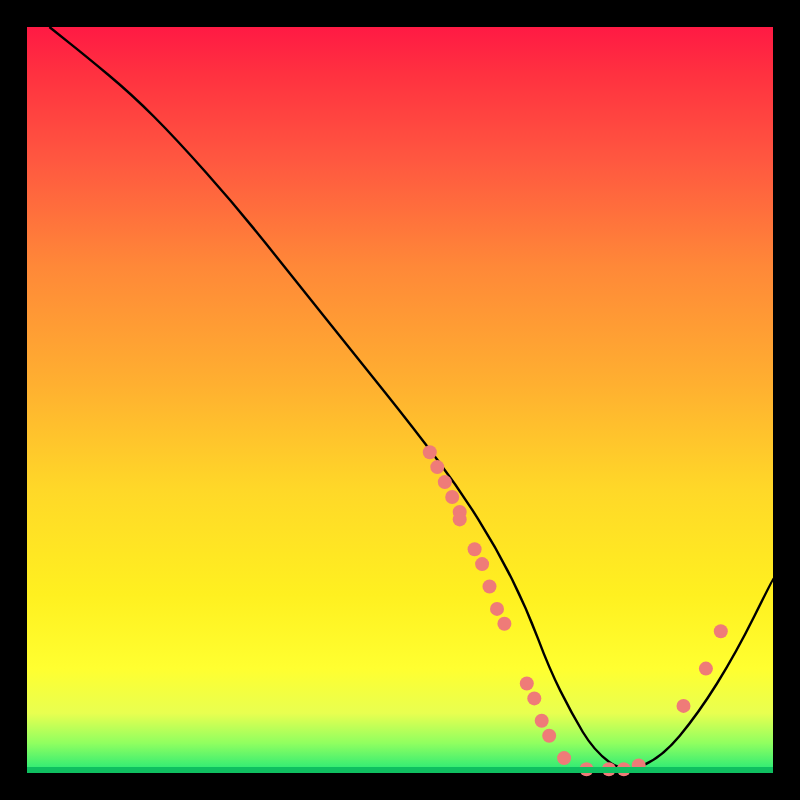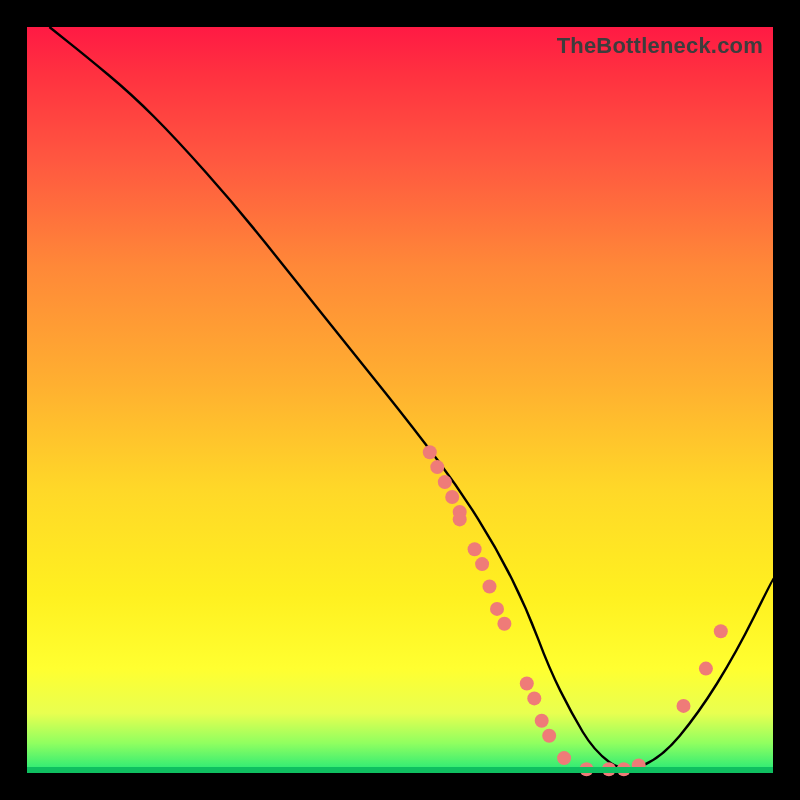--- a/index.html
+++ b/index.html
@@ -55,21 +55,20 @@
     right: 0;
     bottom: 0;
     height: 6px;
     background: #0fbf60;
   }
 </style>
 </head>
 <body>
 
 <div class="frame">
-  <div class="watermark">TheBottleneck.com</div>
 
   <svg class="curve" viewBox="0 0 746 746">
     <path id="curve-path" fill="none" stroke="#000000" stroke-width="2.4" d="M 22.4 0.0 Q 22.4 0.0 41.0 14.9 Q 59.7 29.8 82.1 48.5 Q 104.4 67.1 126.8 89.5 Q 149.2 111.9 179.0 145.5 Q 208.9 179.0 238.7 216.3 Q 268.6 253.6 298.4 290.9 Q 328.2 328.2 358.1 365.5 Q 387.9 402.8 410.3 432.7 Q 432.7 462.5 451.3 492.4 Q 470.0 522.2 484.9 552.0 Q 499.8 581.9 511.0 611.7 Q 522.2 641.6 533.4 663.9 Q 544.6 686.3 555.8 705.0 Q 567.0 723.6 581.9 734.8 Q 596.8 746.0 615.5 738.5 Q 634.1 731.1 652.8 708.7 Q 671.4 686.3 690.0 656.5 Q 708.7 626.6 727.3 589.3 T 746.0 552.0"></path>
     <g id="marker-group">
         <circle cx="402.8" cy="425.2" r="7" fill="#ef7b78"></circle>
         <circle cx="410.3" cy="440.1" r="7" fill="#ef7b78"></circle>
         <circle cx="417.8" cy="455.1" r="7" fill="#ef7b78"></circle>
         <circle cx="425.2" cy="470.0" r="7" fill="#ef7b78"></circle>
         <circle cx="432.7" cy="484.9" r="7" fill="#ef7b78"></circle>
         <circle cx="432.7" cy="492.4" r="7" fill="#ef7b78"></circle>

